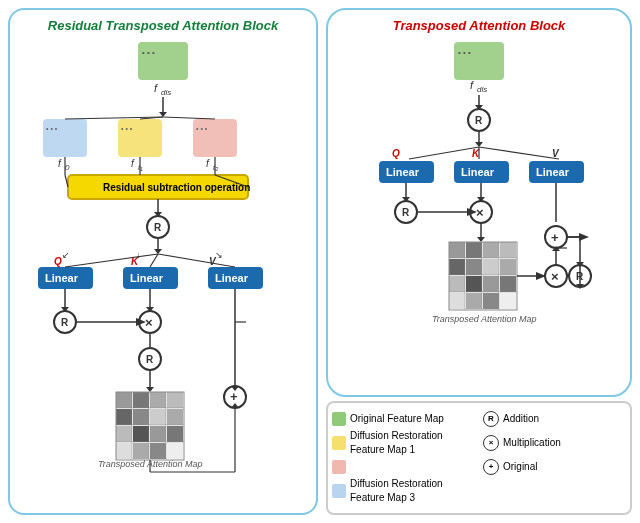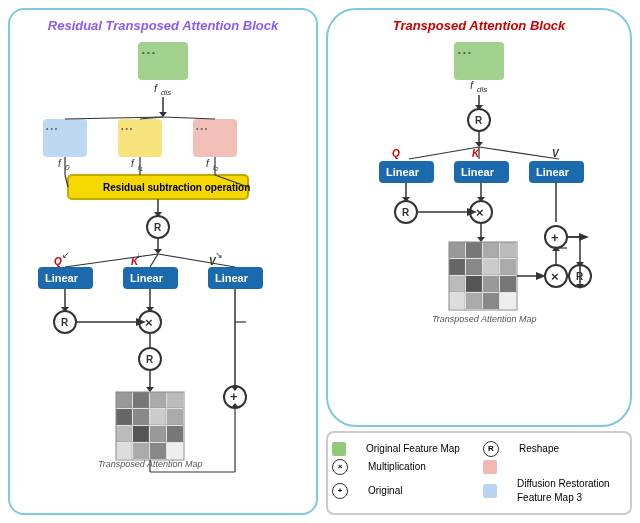--- a/index.html
+++ b/index.html
@@ -29,37 +29,37 @@
       padding: 8px;
       position: relative;
       display: flex;
       flex-direction: column;
       align-items: center;
     }
 
     .panel-title-left {
       font-style: italic;
       font-weight: bold;
-      color: #8b5cf6;
+      color: #15803d;
       font-size: 13px;
       text-align: center;
       margin-bottom: 4px;
     }
 
     
     .right-panel {
       flex: 1;
       display: flex;
       flex-direction: column;
       gap: 4px;
     }
 
     .right-top {
       border: 2px solid #7ec8e3;
-      border-radius: 30px;
+      border-radius: 20px;
       padding: 8px;
       position: relative;
       display: flex;
       flex-direction: column;
       align-items: center;
       flex: 1;
     }
 
     .panel-title-right {
       font-style: italic;
@@ -77,21 +77,21 @@
       font-size: 10px;
       display: grid;
       grid-template-columns: 1fr 1fr;
       gap: 2px 8px;
     }
 
     
     .legend-item {
       display: flex;
       align-items: center;
-      gap: 20px;
+      gap: 4px;
       font-size: 10px;
       line-height: 1.4;
     }
 
     .legend-color-box {
       width: 14px;
       height: 14px;
       border-radius: 2px;
       flex-shrink: 0;
     }
@@ -379,21 +379,25 @@
       </svg>
     </div>
 
     <div class="right-bottom">
       <div class="legend-item">
         <div class="legend-color-box" style="background:#90c978;"></div>
         <span>Original Feature Map</span>
       </div>
       <div class="legend-item">
         <div class="legend-circle">R</div>
-        <span>Reshape</span>
+        <span>Addition</span>
+      </div>
+      <div class="legend-item">
+        <div class="legend-color-box" style="background:#f5e06e;"></div>
+        <span>Diffusion Restoration Feature Map 1</span>
       </div>
       <div class="legend-item">
         <div class="legend-circle">×</div>
         <span>Multiplication</span>
       </div>
       <div class="legend-item">
         <div class="legend-color-box" style="background:#f0b8b0;"></div>
       </div>
       <div class="legend-item">
         <div class="legend-circle">+</div>

